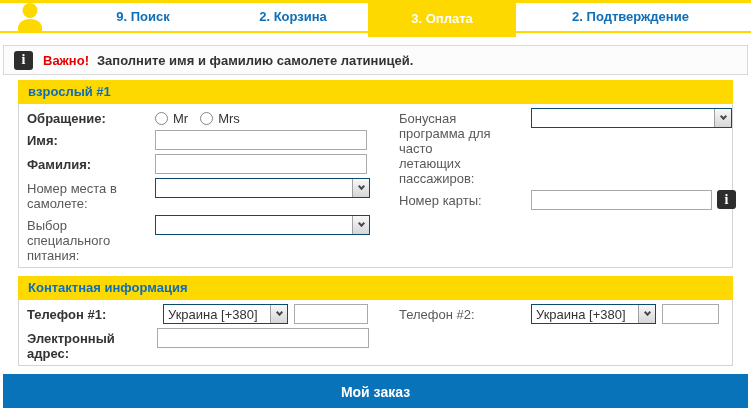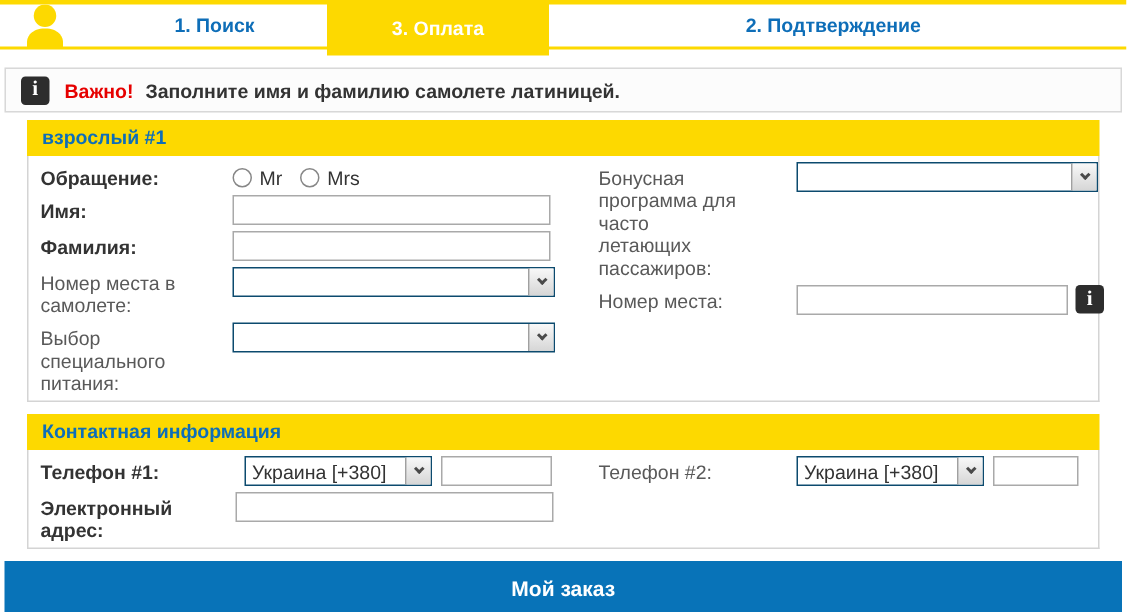--- a/index.html
+++ b/index.html
@@ -121,21 +121,22 @@
 <body>
 
 <div class="header">
   <div class="hdr-top-border"></div>
   <div class="hdr-bottom-border"></div>
   <svg class="person-icon" viewBox="0 0 32 29">
     <circle cx="16" cy="7.5" r="7.5" fill="#fdd900"></circle>
     <path d="M16 16 C 7 16 4 21.5 4 25 L4 29 L28 29 L28 25 C 28 21.5 25 16 16 16 Z" fill="#fdd900"></path>
   </svg>
   <div class="tabs">
-    <div class="tab">1. Поиск</div>
+    <div class="tab">9. Поиск</div>
+    <div class="tab">2. Корзина</div>
     <div class="tab active">3. Оплата</div>
     <div class="tab grow">2. Подтверждение</div>
   </div>
 </div>
 
 <div class="notice">
   <span class="info-badge">i</span>
   <span class="notice-imp">Важно!</span>
   <span class="notice-msg">Заполните имя и фамилию самолете латиницей.</span>
 </div>
@@ -190,21 +191,21 @@
             <span class="lbl-inner-narrow">Бонусная программа для часто летающих пассажиров:</span>
           </span>
         <div class="select w-bonus">
           <span class="select-val"></span>
           <span class="select-btn">
               <span class="chev"></span>
             </span>
         </div>
       </div>
       <div class="frow card-row">
-        <span class="lbl opt">Номер места:</span>
+        <span class="lbl opt">Номер карты:</span>
         <input class="ti w-card" value="" style="">
         <span class="card-info-badge">i</span>
       </div>
     </div>
 
   </div>
 </div>
 
 <div class="section gap-top">
   <div class="section-header">Контактная информация</div>

